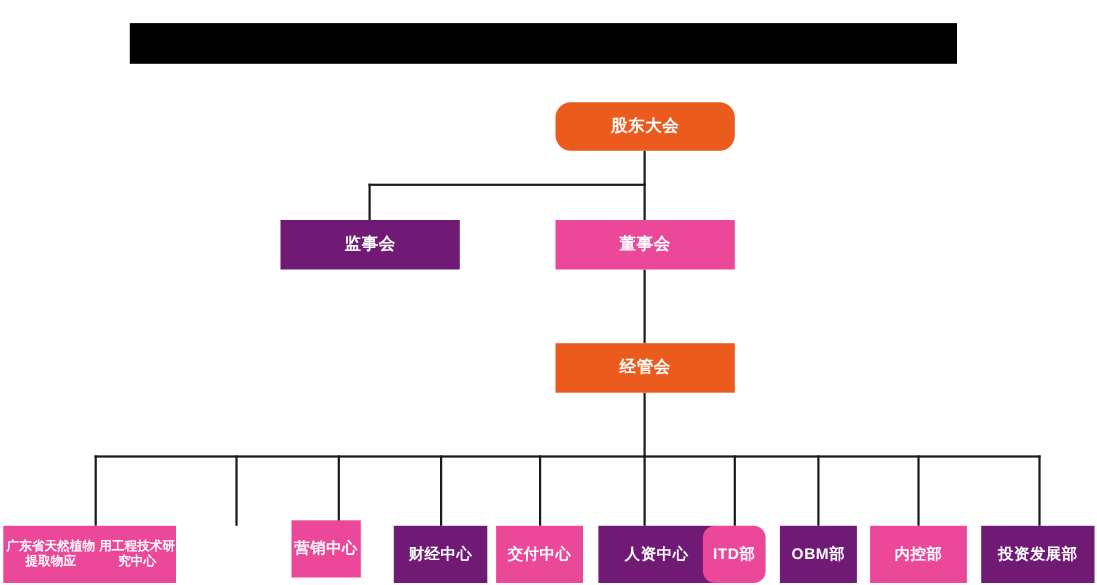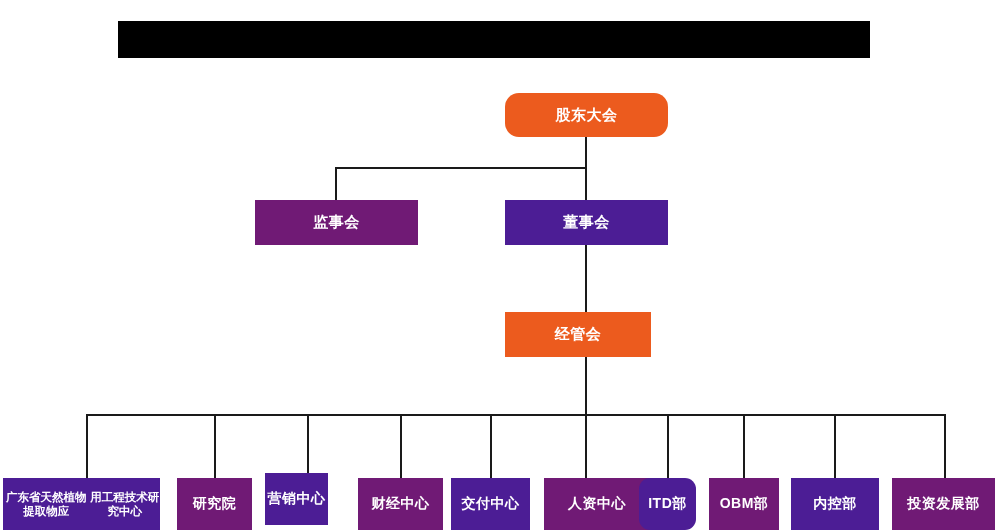--- a/index.html
+++ b/index.html
@@ -35,21 +35,21 @@
     justify-content: center;
     text-align: center;
     color: #ffffff;
     font-weight: bold;
     box-sizing: border-box;
     line-height: 1.25;
     letter-spacing: 0.5px;
     z-index: 2;
   }
   .node.dark   { background: #701a75; }
-  .node.light  { background: #4c1d95; }
+  .node.light  { background: #ec4899; }
   .node.bright { background: #EC5B1E; }
 
   .node.size-lg { font-size: 15px; }
   .node.size-md { font-size: 14px; }
   .node.size-xs { font-size: 11.5px; font-weight: bold; letter-spacing: 0; }
 
   
   .line {
     position: absolute;
     background: #1a1a1a;
@@ -89,28 +89,27 @@
   <div class="line v" style="left:743px; top:414px; height:64px;"></div>
   <div class="line v" style="left:834px; top:414px; height:64px;"></div>
   <div class="line v" style="left:944px; top:414px; height:64px;"></div>
 
   <div class="node bright size-lg" style="left:505px; top:93px; width:163px; height:44px;border-radius:14px;">股东大会</div>
 
   <div class="node dark size-lg" style="left:255px; top:200px; width:163px; height:45px;">监事会</div>
 
   <div class="node light size-lg" style="left:505px; top:200px; width:163px; height:45px;">董事会</div>
 
-  <div class="node bright size-lg" style="left:505px; top:312px; width:146px; height:45px;">经管会</div>
+  <div class="node bright size-lg" style="left:505px; top:312px; width:163px; height:45px;">经管会</div>
 
   <div class="node light size-xs" style="left:3px; top:478px; width:157px; height:52px; ">
     <span>广东省天然植物提取物应</span>
     <span>用工程技术研究中心</span>
   </div>
 
-  <div class="node dark size-md" style="left:177px; top:478px; width:75px; height:52px;">研究院</div>
 
   <div class="node light size-md" style="left:265px; top:473px; width:63px; height:52px;">营销中心</div>
 
   <div class="node dark size-md" style="left:358px; top:478px; width:85px; height:52px;">财经中心</div>
 
   <div class="node light size-md" style="left:451px; top:478px; width:79px; height:52px;">交付中心</div>
 
   <div class="node dark size-md" style="left:544px; top:478px; width:106px; height:52px;">人资中心</div>
 
   <div class="node light size-md" style="left:639px; top:478px; width:57px; height:52px;border-radius:11px;">ITD部</div>

